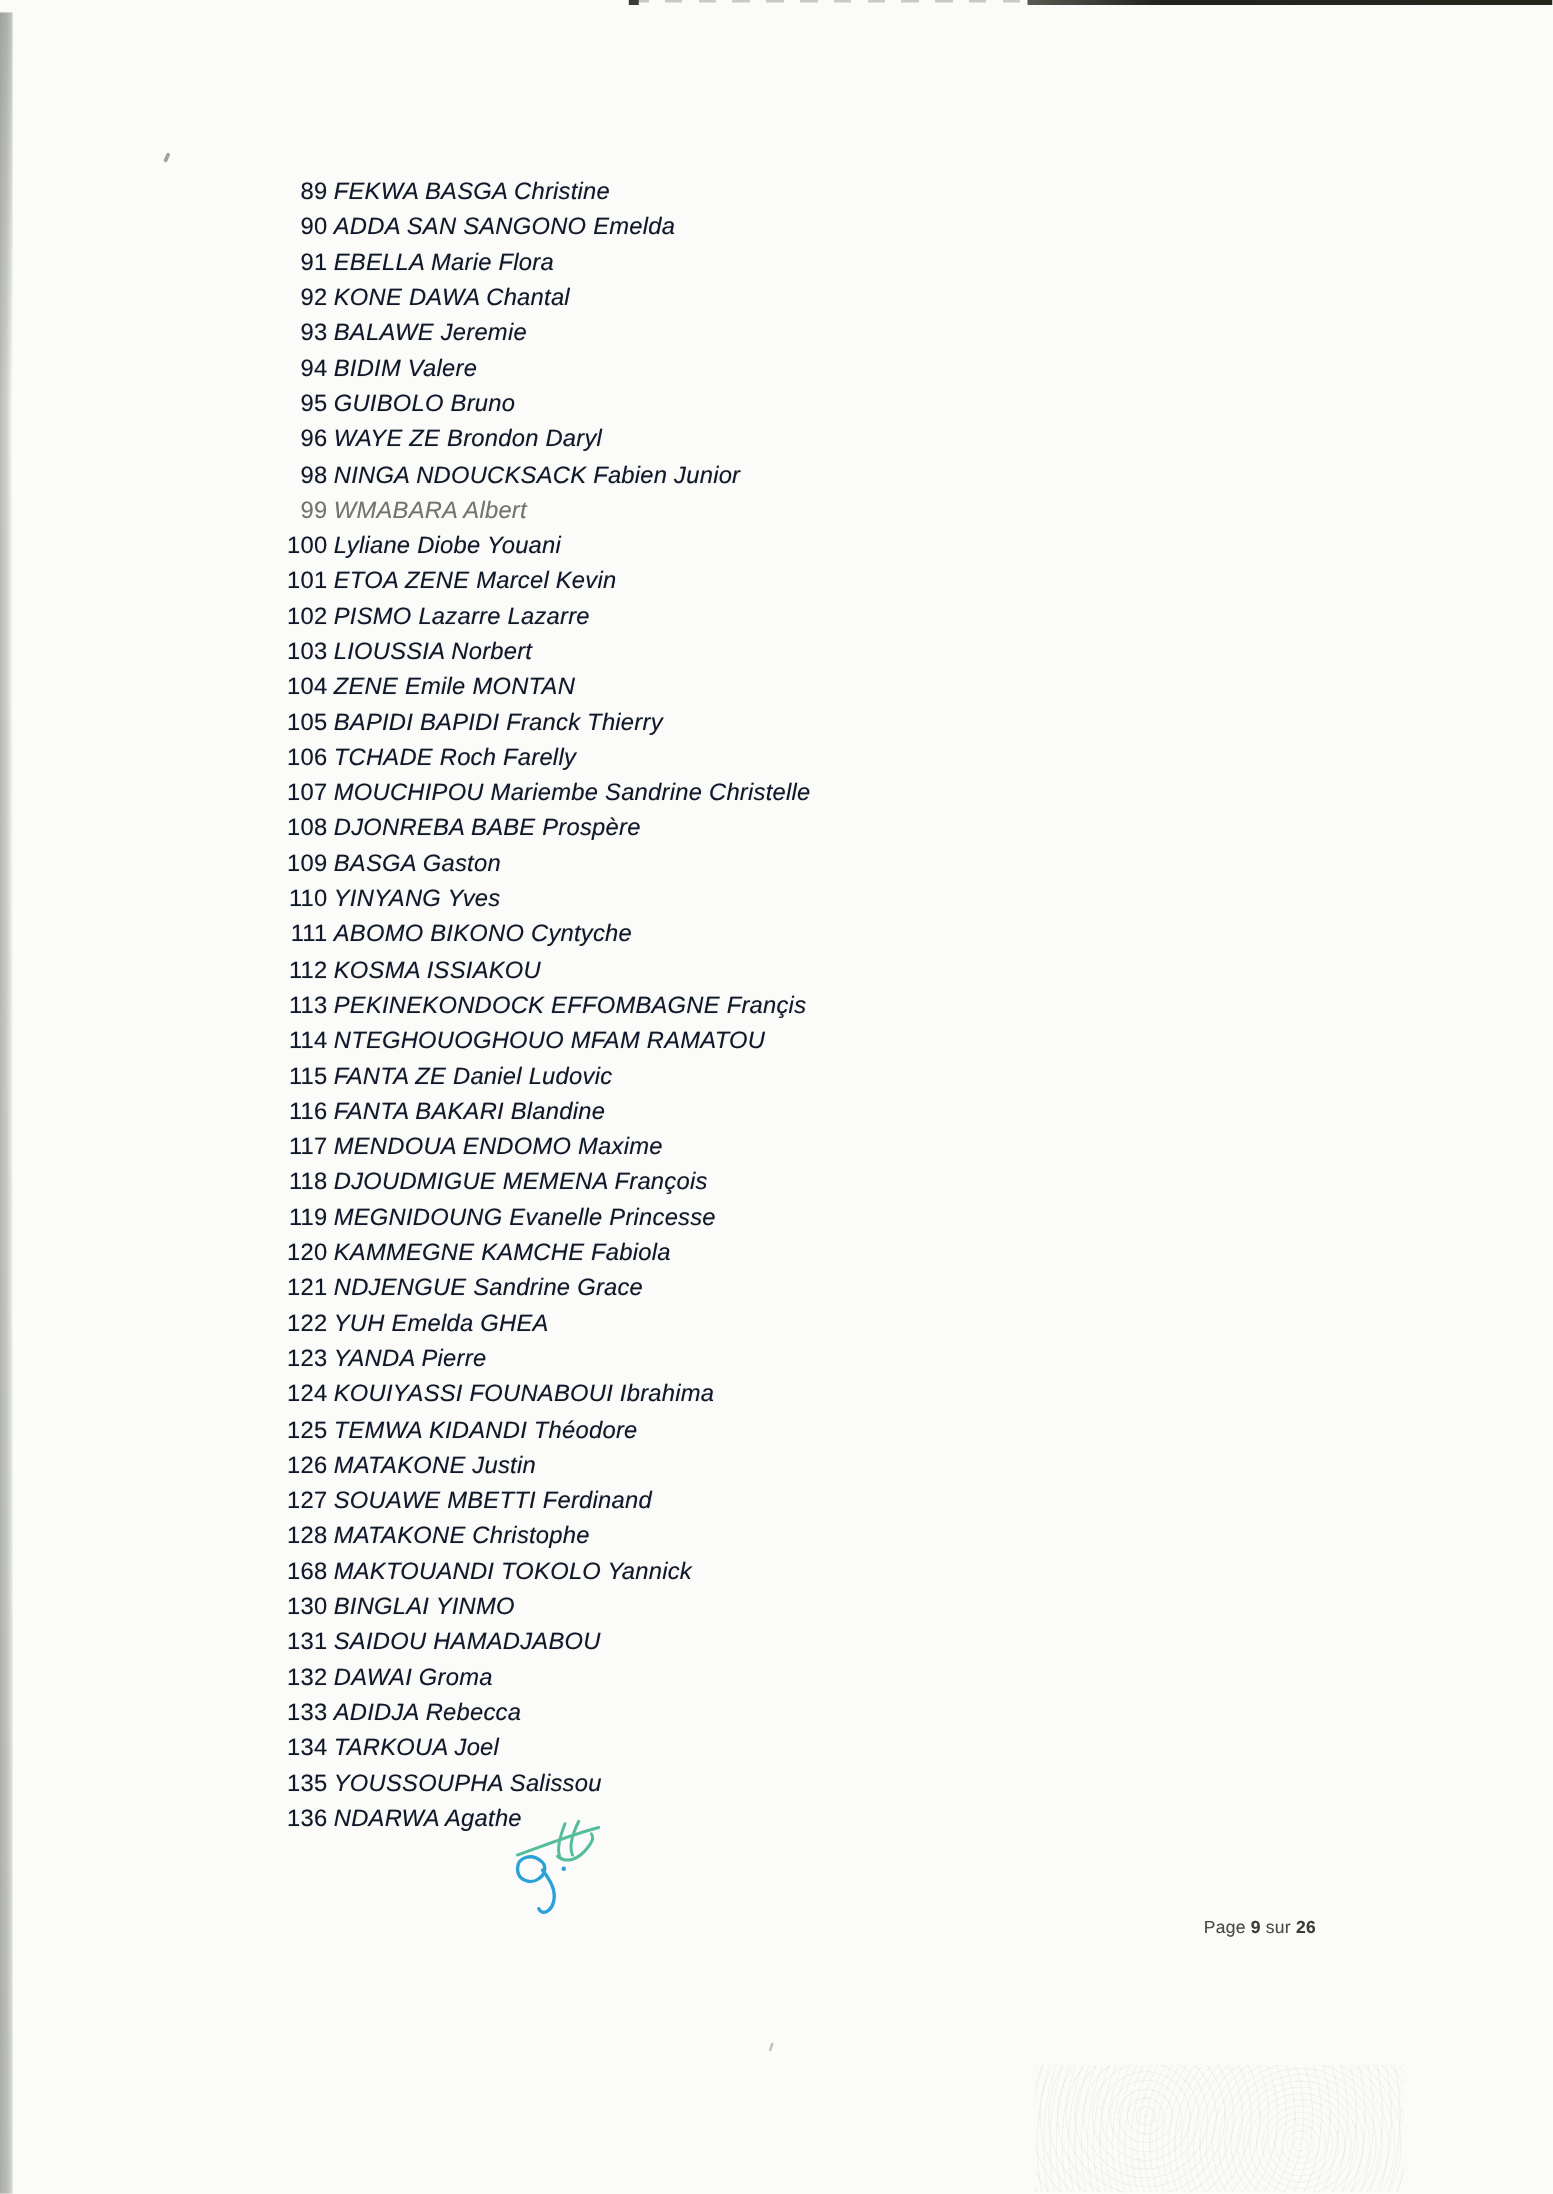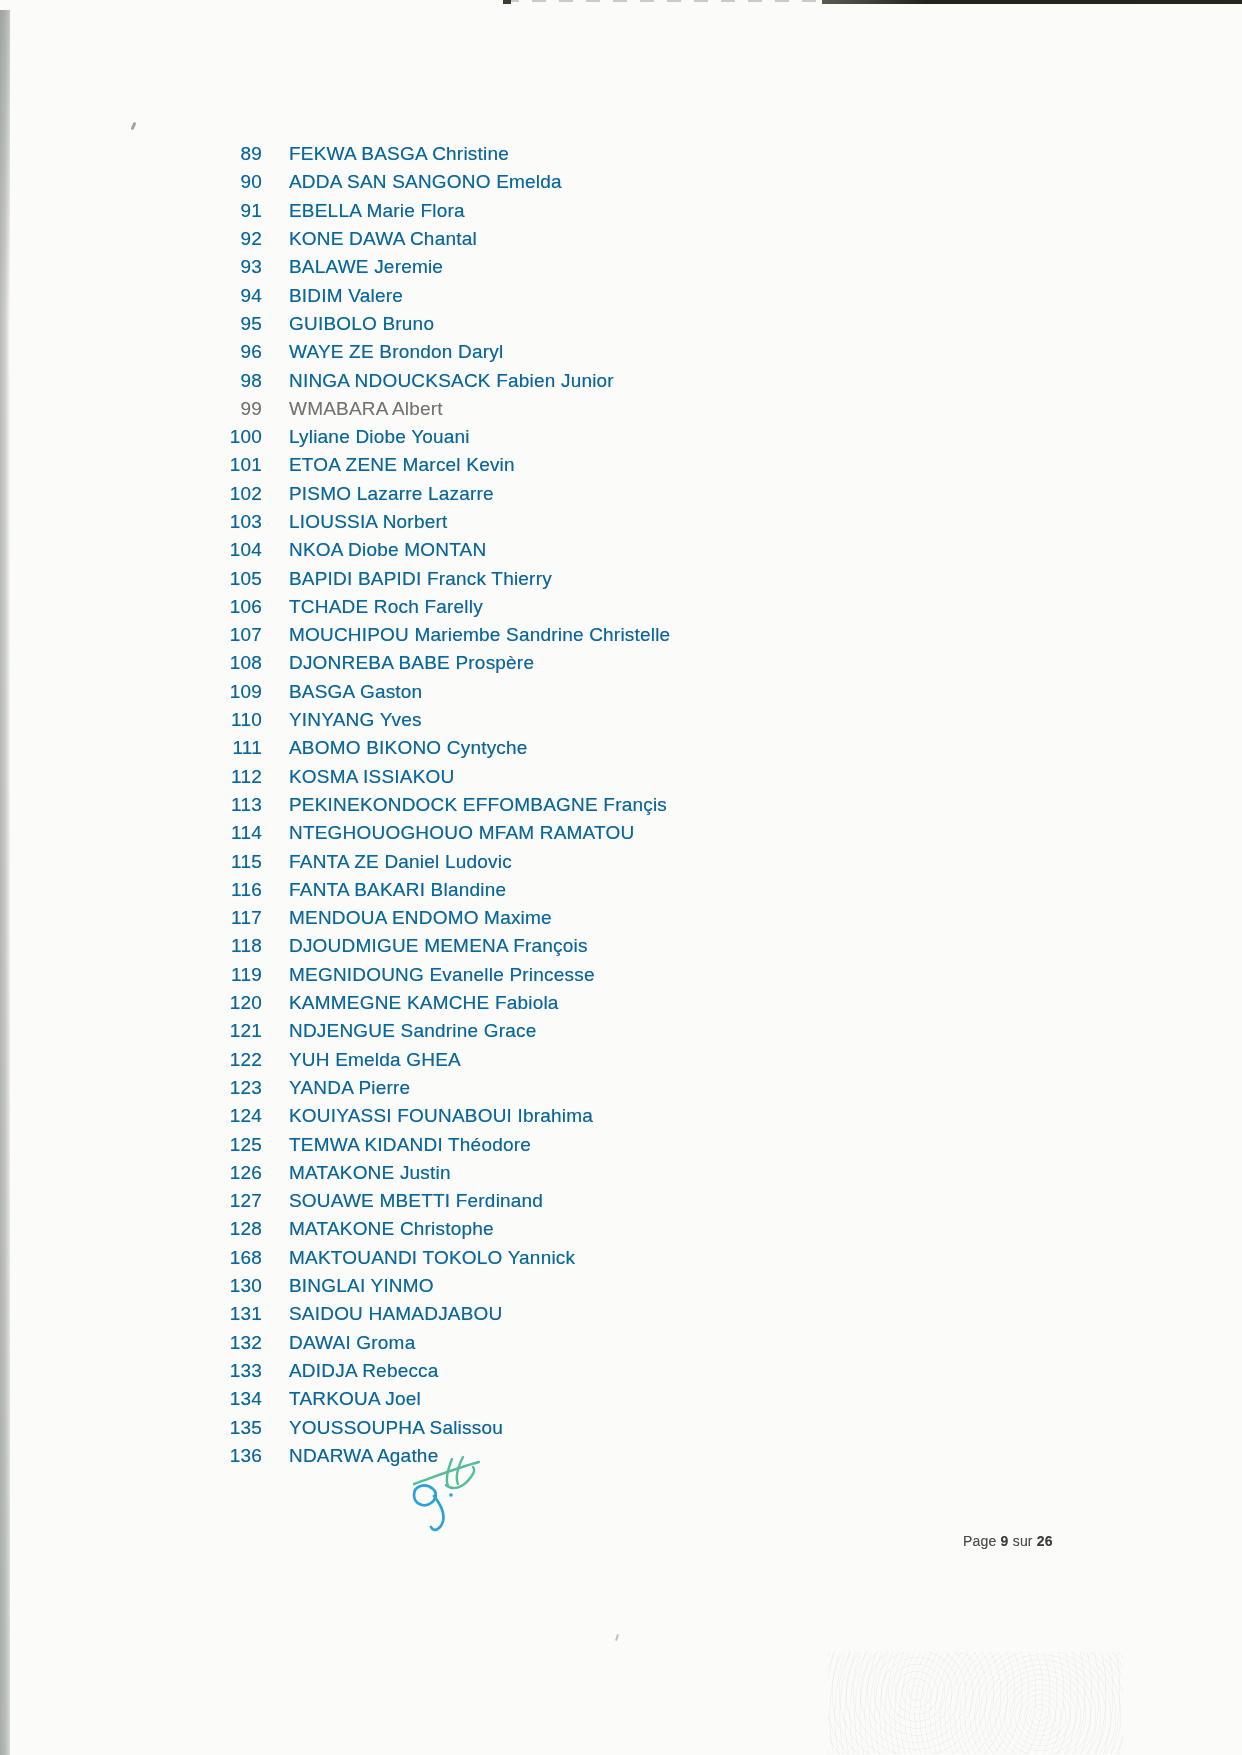--- a/index.html
+++ b/index.html
@@ -42,26 +42,26 @@
     position:absolute;left:828px;top:1652px;width:295px;height:102px;
     background:
       repeating-radial-gradient(circle at 30% 40%, rgba(158,158,148,.30) 0 1px, rgba(0,0,0,0) 1px 7px),
       repeating-radial-gradient(circle at 72% 62%, rgba(150,150,140,.25) 0 1px, rgba(0,0,0,0) 1px 5px);
     opacity:.30;filter:blur(.4px);
   }
   
   .list{position:absolute;left:217px;top:140px;}
   .row{
     display:flex;align-items:center;height:28.3px;
-    color:#0369a1;font-size:19px;letter-spacing:.2px;
+    color:#0f172a;font-size:19px;letter-spacing:.2px;
     text-shadow:0 0 .7px rgba(78,78,78,.55);
     white-space:nowrap;
   }
   .row .num{width:45px;text-align:right;flex:0 0 45px;}
-  .row .name{margin-left:27px;}
+  .row .name{margin-left:5px;font-style:italic;}
   .row.faint{color:#737370;text-shadow:0 0 .5px rgba(115,115,112,.4);}
   
   .footer{
     position:absolute;left:963px;top:1533px;
     font-size:14px;color:#4c4a45;letter-spacing:.2px;
     text-shadow:0 0 .5px rgba(76,74,69,.4);
     white-space:nowrap;
   }
   .footer b{color:#3e3c37;}
   
@@ -130,21 +130,21 @@
     <div class="row">
       <span class="num">102</span>
       <span class="name">PISMO Lazarre Lazarre</span>
     </div>
     <div class="row">
       <span class="num">103</span>
       <span class="name">LIOUSSIA Norbert</span>
     </div>
     <div class="row">
       <span class="num">104</span>
-      <span class="name">NKOA Diobe MONTAN</span>
+      <span class="name">ZENE Emile MONTAN</span>
     </div>
     <div class="row">
       <span class="num">105</span>
       <span class="name">BAPIDI BAPIDI Franck Thierry</span>
     </div>
     <div class="row">
       <span class="num">106</span>
       <span class="name">TCHADE Roch Farelly</span>
     </div>
     <div class="row">

